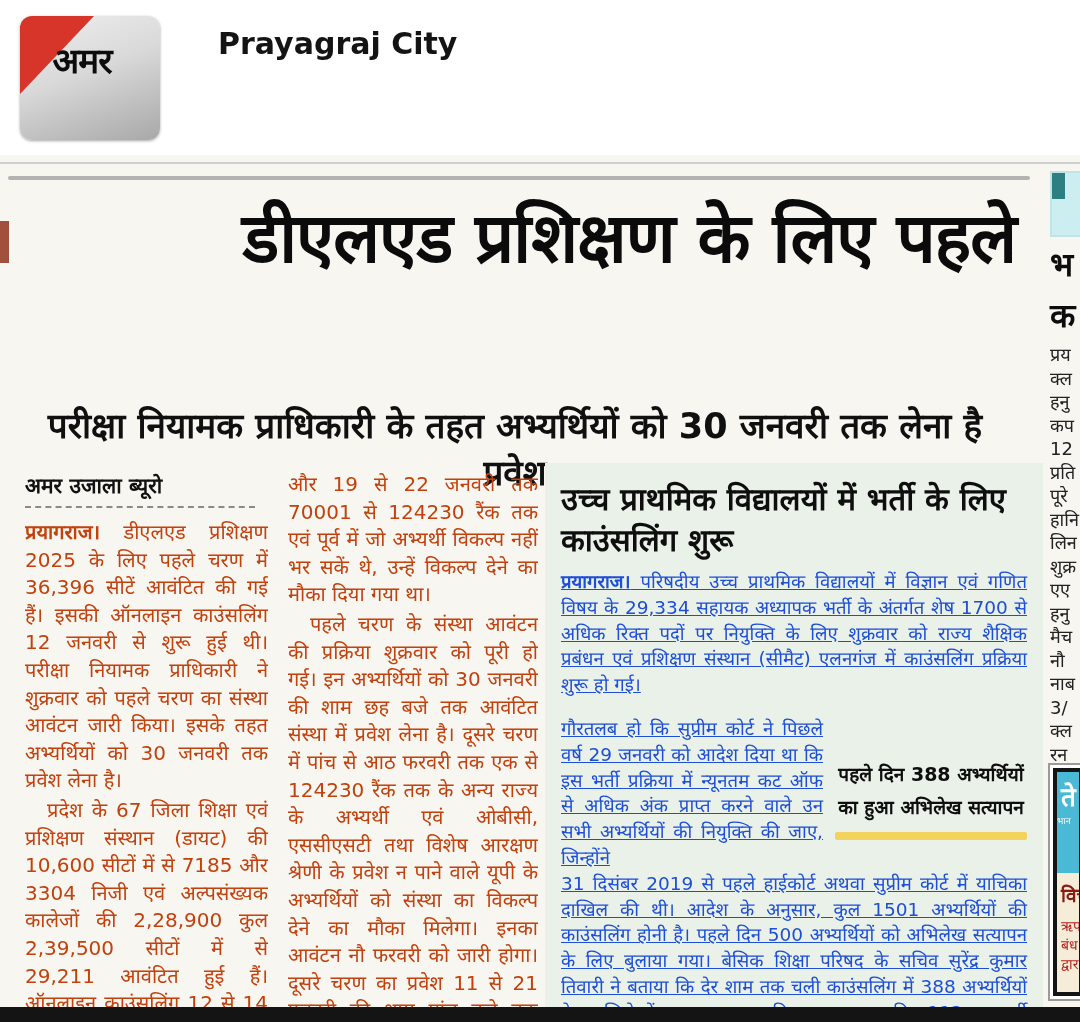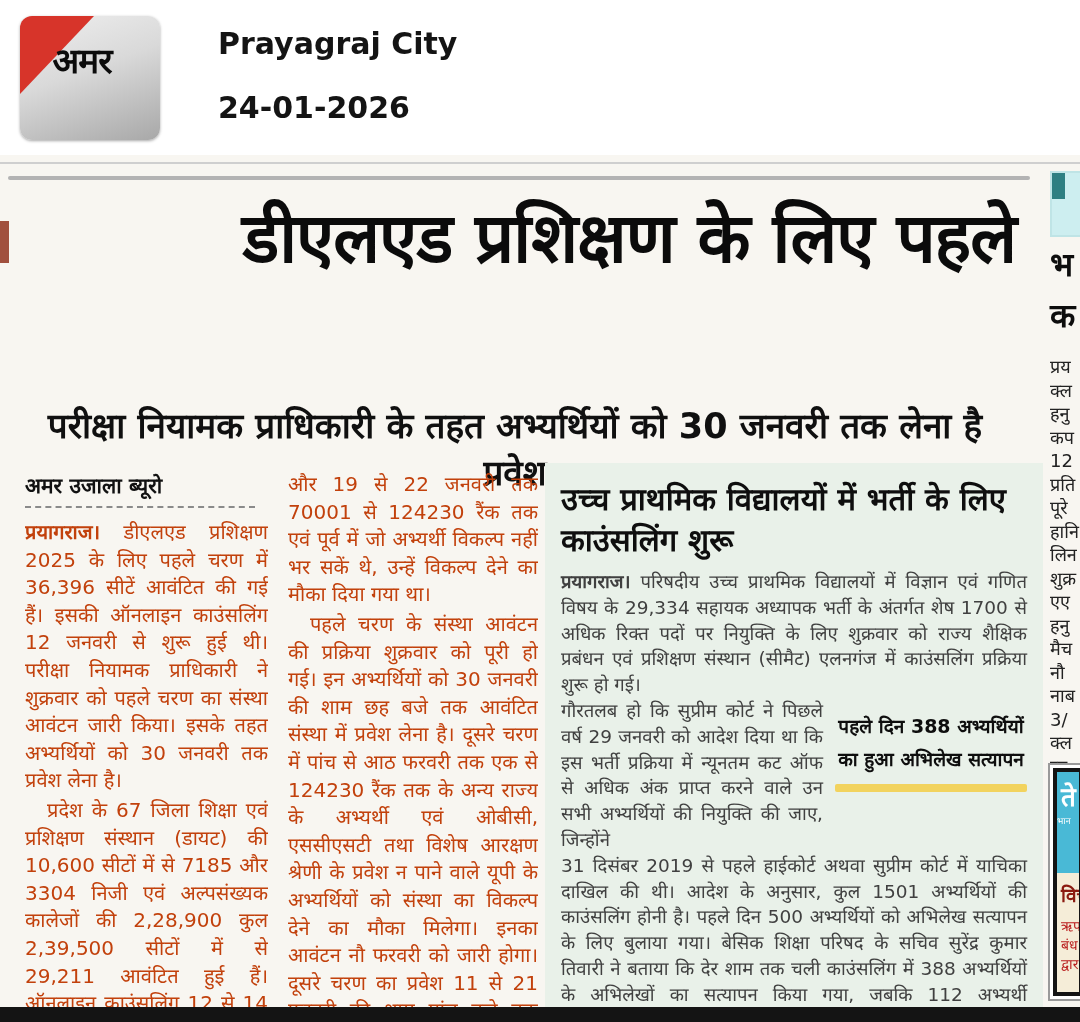--- a/index.html
+++ b/index.html
@@ -49,36 +49,36 @@
   .body-text{font-size:20px;line-height:27.6px;text-align:justify;color:#c2410c;}
   .body-text.indent{text-indent:22px;margin-top:2px;}
   .dateline{font-weight:bold;}
 
   
   .greenbox{
     position:absolute;left:520px;top:0;width:498px;height:544px;background:#e9f1e9;
     padding:16px 16px 10px 16px;box-sizing:border-box;overflow:hidden;
   }
   .gb-headline{font-size:31px;line-height:41px;font-weight:700;color:#0e0e0e;margin-bottom:8px;}
-  .gb-text{font-size:18.5px;line-height:25.8px;text-align:justify;color:#404040;}
-  .gb-mid{display:flex;margin-top:0;}
+  .gb-text{font-size:18.5px;line-height:25.8px;text-align:justify;color:#1d4ed8;text-decoration:underline;}
+  .gb-mid{display:flex;margin-top:18px;align-items:center;}
   .gb-mid-left{flex:1;}
   .gb-quote-wrap{width:204px;padding-left:12px;padding-top:12px;box-sizing:border-box;}
   .gb-quote{font-size:19px;line-height:33px;font-weight:700;color:#0e0e0e;text-align:center;}
   .gb-quote-underline{height:8px;background:#f2d35e;border-radius:2px;margin-top:8px;}
 
   
   .edge-col{position:absolute;left:1048px;top:0;width:32px;height:852px;overflow:hidden;}
   .teal-thumb{
     position:absolute;left:2px;top:16px;width:34px;height:66px;background:#cdeef0;
     border:2px solid #bfe4e6;box-sizing:border-box;
   }
   .teal-thumb-inner{position:absolute;left:0;top:0;width:13px;height:26px;background:#2e7f82;}
   .edge-frags-big{position:absolute;left:2px;top:84px;font-size:33px;line-height:51px;font-weight:800;color:#0d0d0d;}
-  .edge-frags-small{position:absolute;left:2px;top:200px;font-size:18px;line-height:23.5px;font-weight:500;color:#222;}
+  .edge-frags-small{position:absolute;left:2px;top:188px;font-size:18px;line-height:23.5px;font-weight:500;color:#222;}
 
   
   .edge-ad{
     position:absolute;left:1042px;top:608px;width:40px;height:238px;
     border:2px solid #9a9a9a;background:#fff;padding:3px;box-sizing:border-box;
   }
   .edge-ad-inner{width:100%;height:100%;border:4px solid #141414;box-sizing:border-box;background:#f5edd8;position:relative;overflow:hidden;}
   .ad-cyan{position:absolute;left:0;top:0;width:100%;height:46%;background:#49b9d6;color:#ffffff;}
   .ad-logo{font-size:26px;font-weight:bold;padding:6px 0 0 4px;}
   .ad-sub{font-size:9px;}
@@ -92,21 +92,20 @@
 <body>
 
 <div class="app-header">
   <div class="logo">
     <div class="logo-triangle"></div>
     <div class="logo-text">
       <div>अमर</div>
     </div>
   </div>
   <div class="edition">Prayagraj City</div>
-  <div class="edition-date">24-01-2026</div>
 </div>
 
 <div class="paper">
   <div class="rule-thin"></div>
   <div class="rule-thick"></div>
   <div class="left-sliver"></div>
 
   <div class="headline">
     <div>डीएलएड प्रशिक्षण के लिए पहले</div>
   </div>

